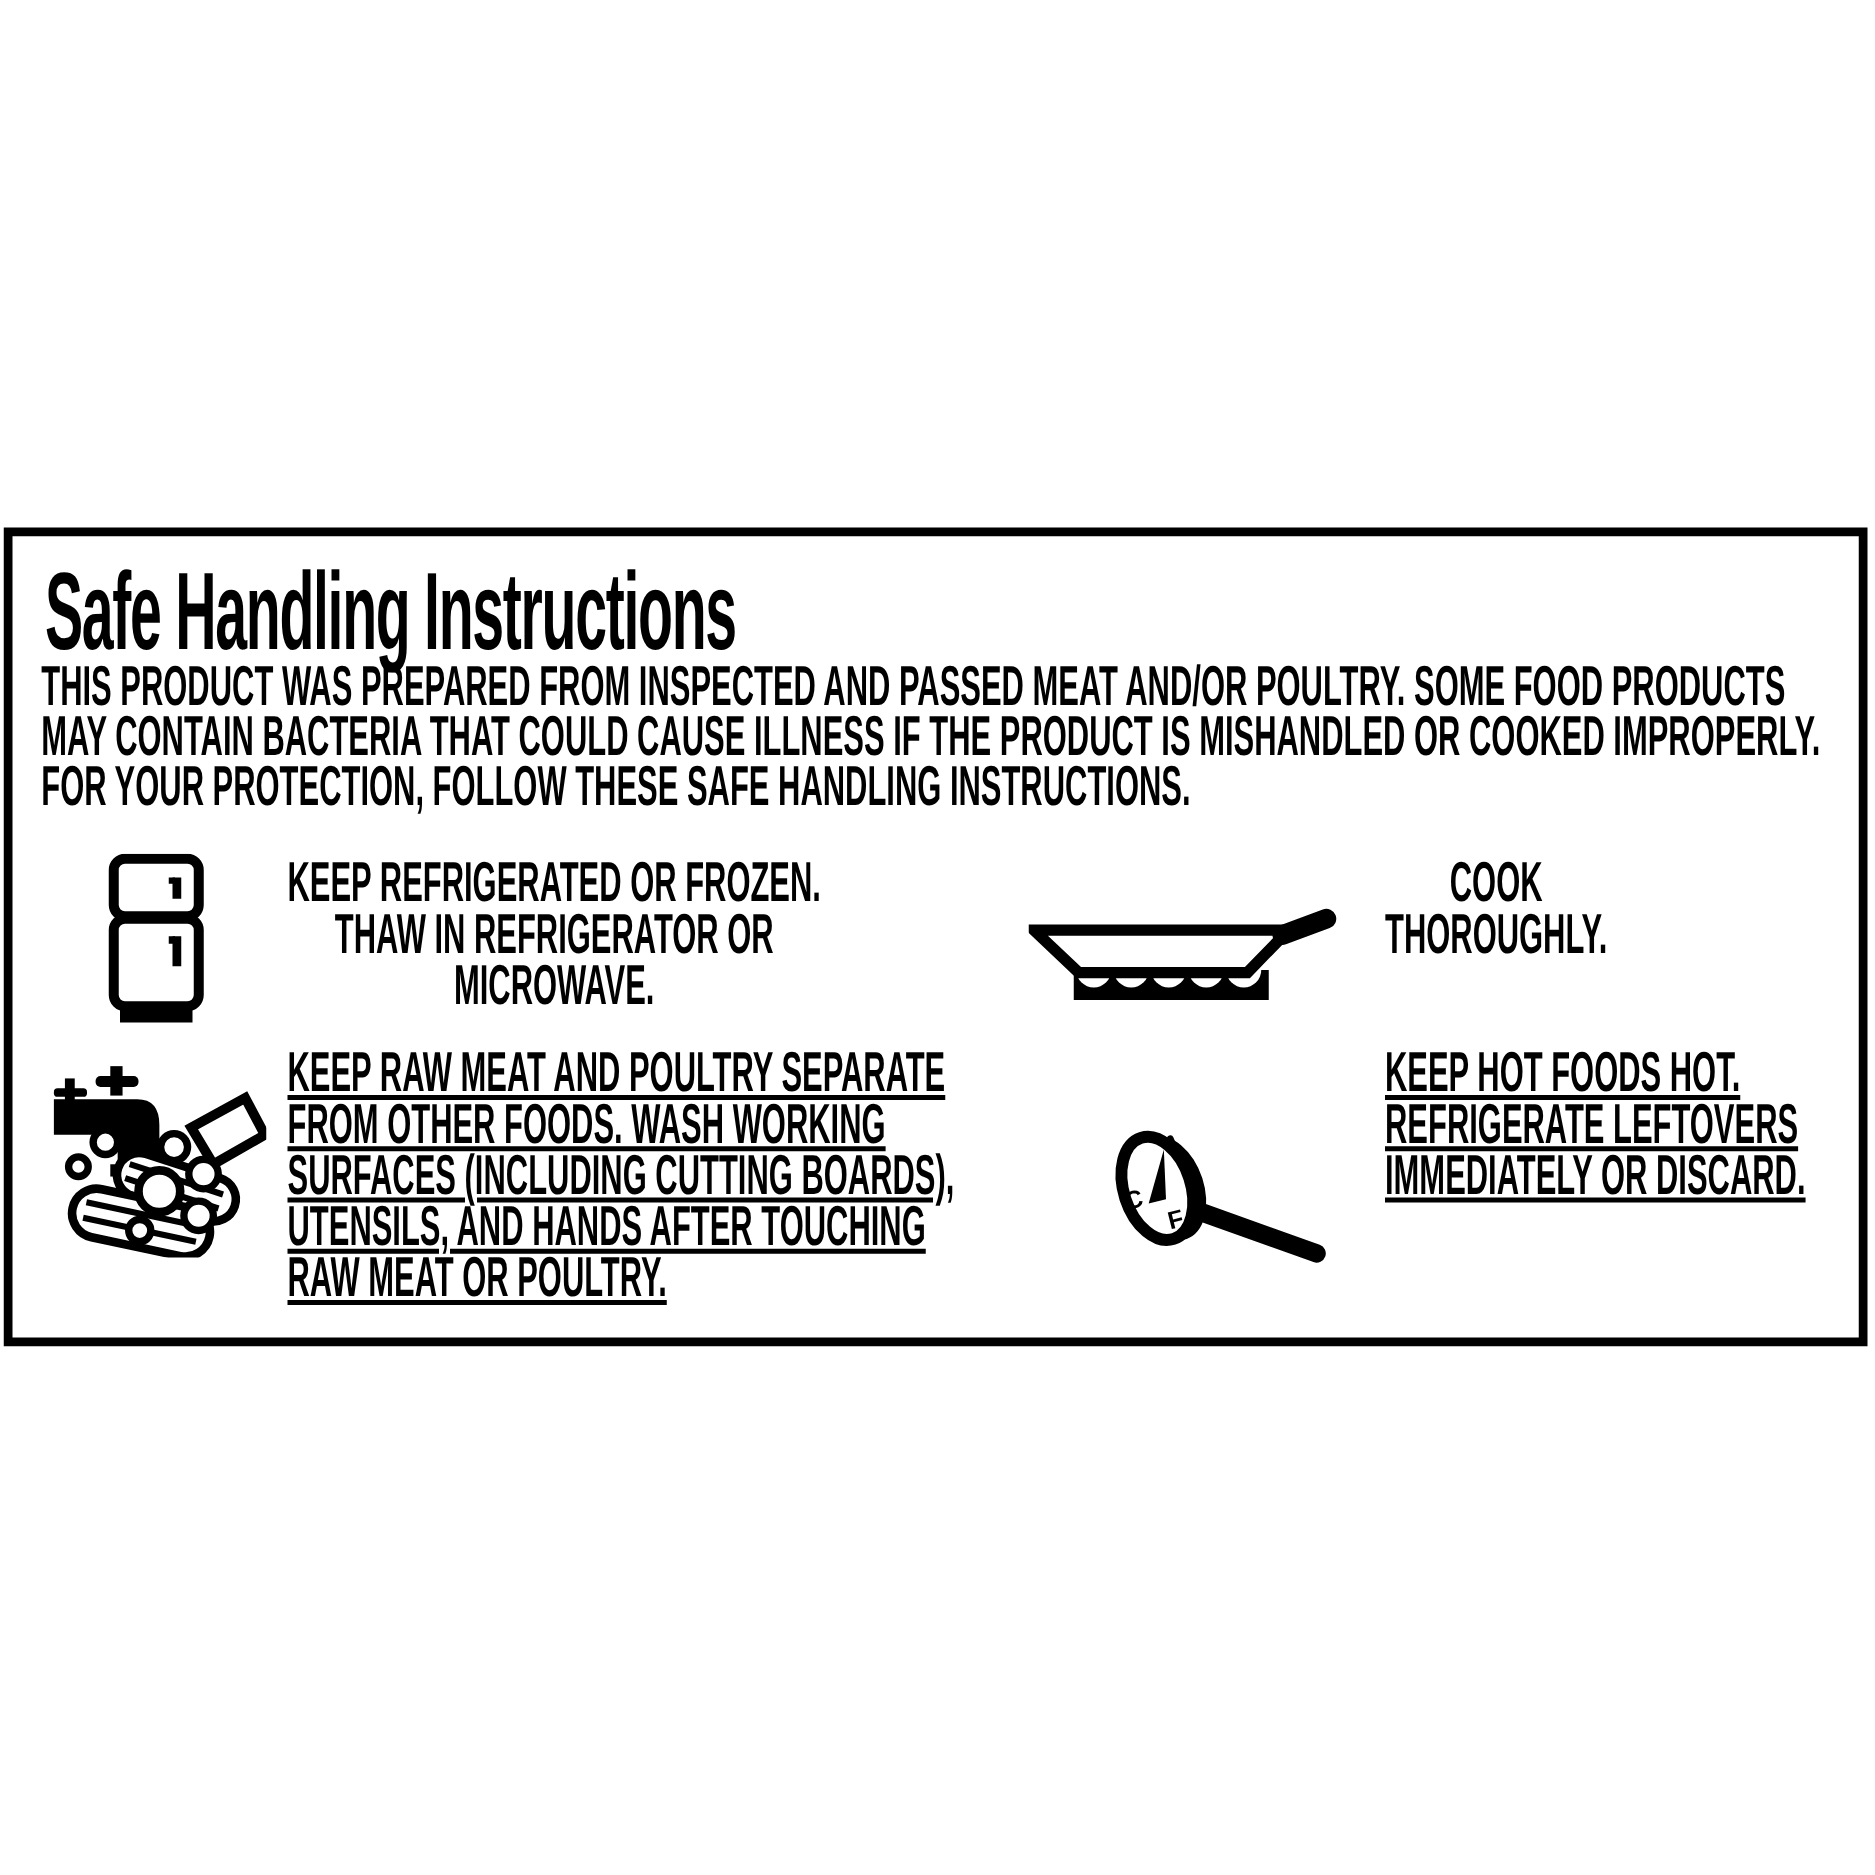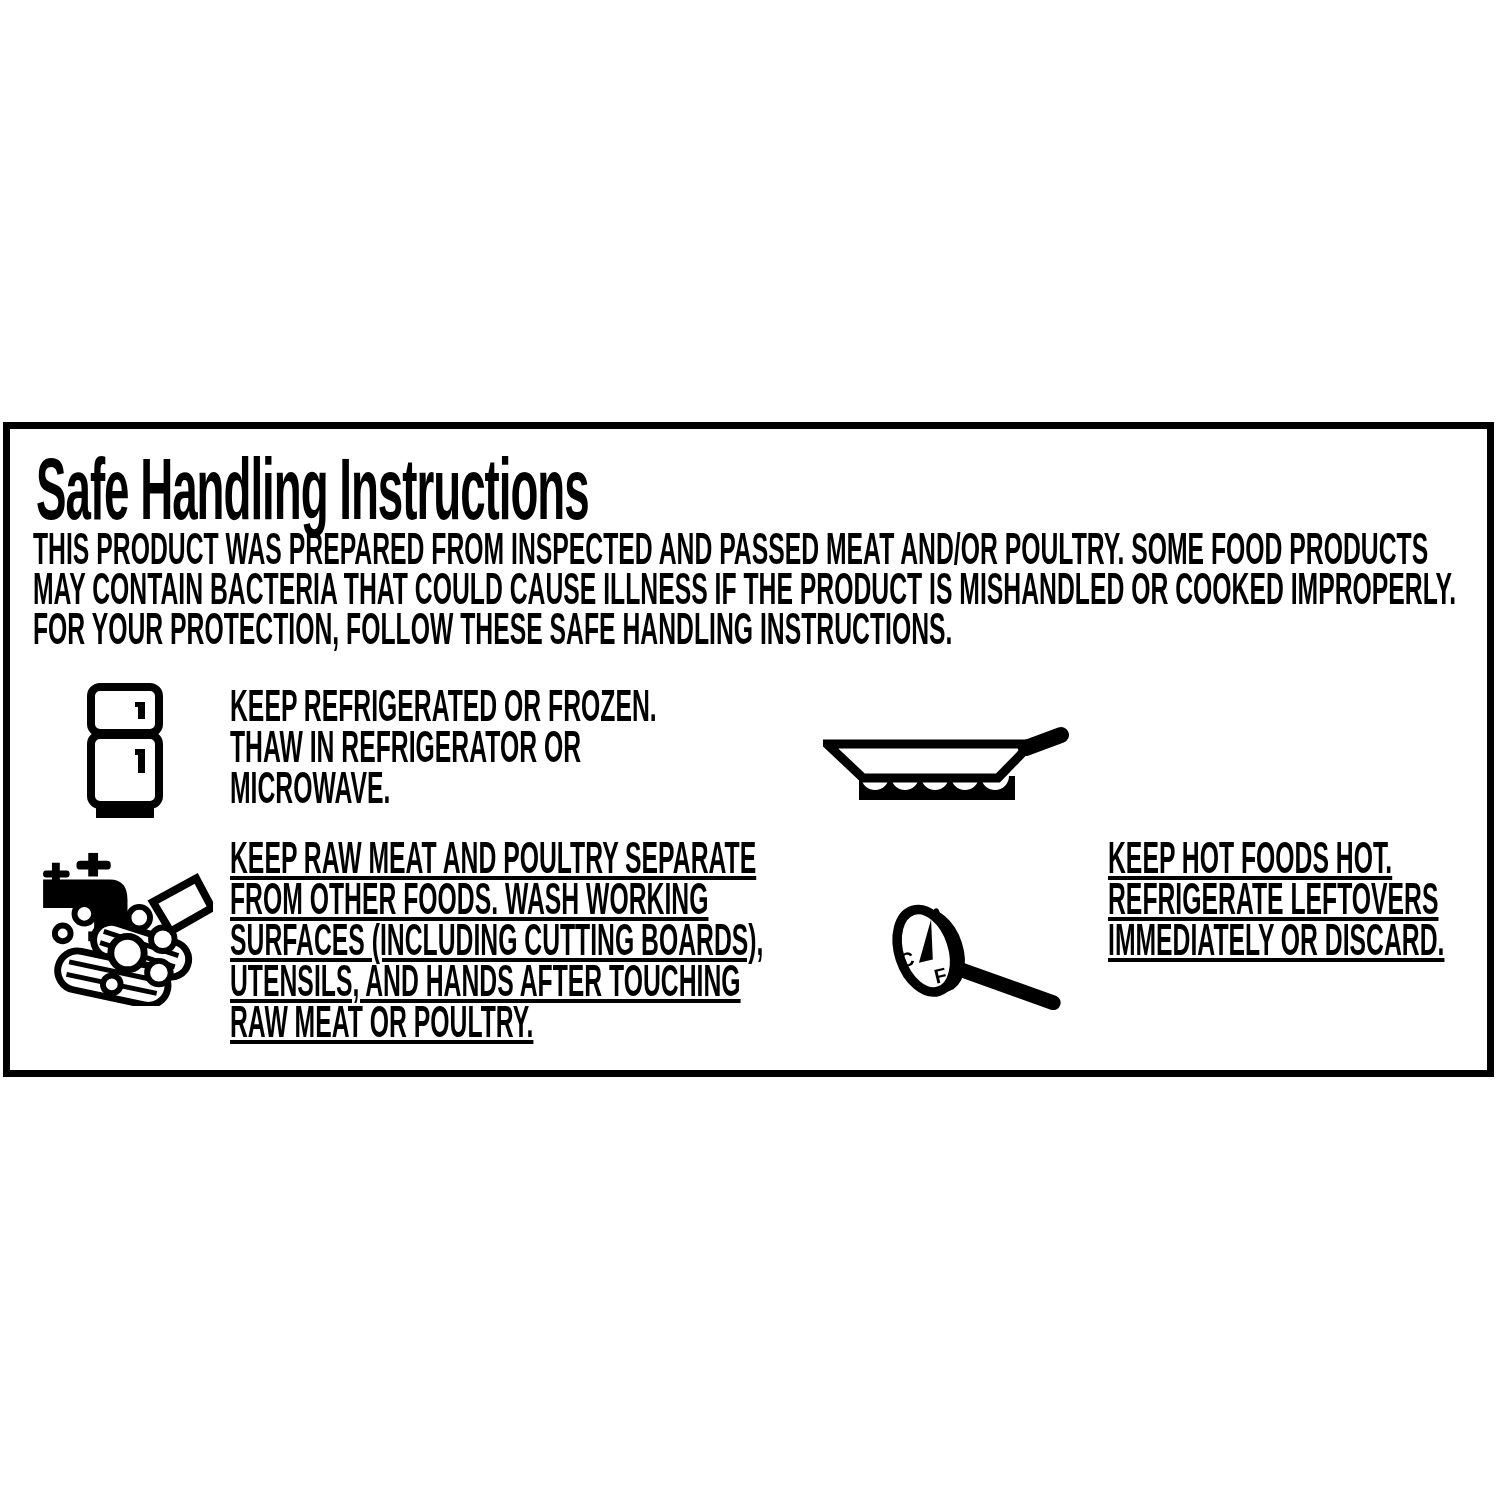--- a/index.html
+++ b/index.html
@@ -48,21 +48,21 @@
     transform: scaleX(0.55);
   }
   .instr-text .tline {
     font-size: 45px;
     line-height: 41px;
     transform: scaleX(0.55);
   }
   .instr-text { position: absolute; }
   .instr-text.col-left  { left: 220px; }
   .instr-text.col-right { left: 1098px; }
-  .row1 { top: 256px; }
+  .row1 { top: 256px; text-align: center; }
   .row2 { top: 408px; text-decoration: underline; }
   .icon-wrap { position: absolute; }
   .icon-fridge  { left: 76px;  top: 254px; }
   .icon-pan     { left: 813px; top: 297px; }
   .icon-wash    { left: 31px;  top: 420px; }
   .icon-thermo  { left: 876px; top: 468px; }
   svg { display: block; }
   .dial-letter {
     font-family: "Liberation Sans", sans-serif;
     font-weight: 700;
@@ -105,20 +105,24 @@
       <svg width="252" height="80" viewBox="0 0 252 80" aria-hidden="true">
         <rect x="36" y="50" width="156" height="24" fill="#000000"></rect>
         <circle cx="52" cy="50" r="14" fill="#ffffff"></circle>
         <circle cx="82" cy="50" r="14" fill="#ffffff"></circle>
         <circle cx="112" cy="50" r="14" fill="#ffffff"></circle>
         <circle cx="142" cy="50" r="14" fill="#ffffff"></circle>
         <circle cx="172" cy="50" r="14" fill="#ffffff"></circle>
         <polygon points="4,18 208,18 175,52 40,52" fill="#ffffff" stroke="#000000" stroke-width="9"></polygon>
         <path d="M203,22 L238,9" stroke="#000000" stroke-width="16" stroke-linecap="round" fill="none"></path>
       </svg>
+    </div>
+    <div class="instr-text col-right row1">
+      <div class="tline cond">COOK</div>
+      <div class="tline cond">THOROUGHLY.</div>
     </div>
 
     <div class="icon-wrap icon-wash">
       <svg width="172" height="157" viewBox="0 0 175 160" aria-hidden="true">
 
         <rect x="2" y="22" width="27" height="7" rx="3" fill="#000000"></rect>
         <rect x="11" y="14" width="8" height="20" fill="#000000"></rect>
         <rect x="36" y="12" width="35" height="9" rx="4" fill="#000000"></rect>
         <rect x="48" y="4" width="10" height="24" fill="#000000"></rect>
 

